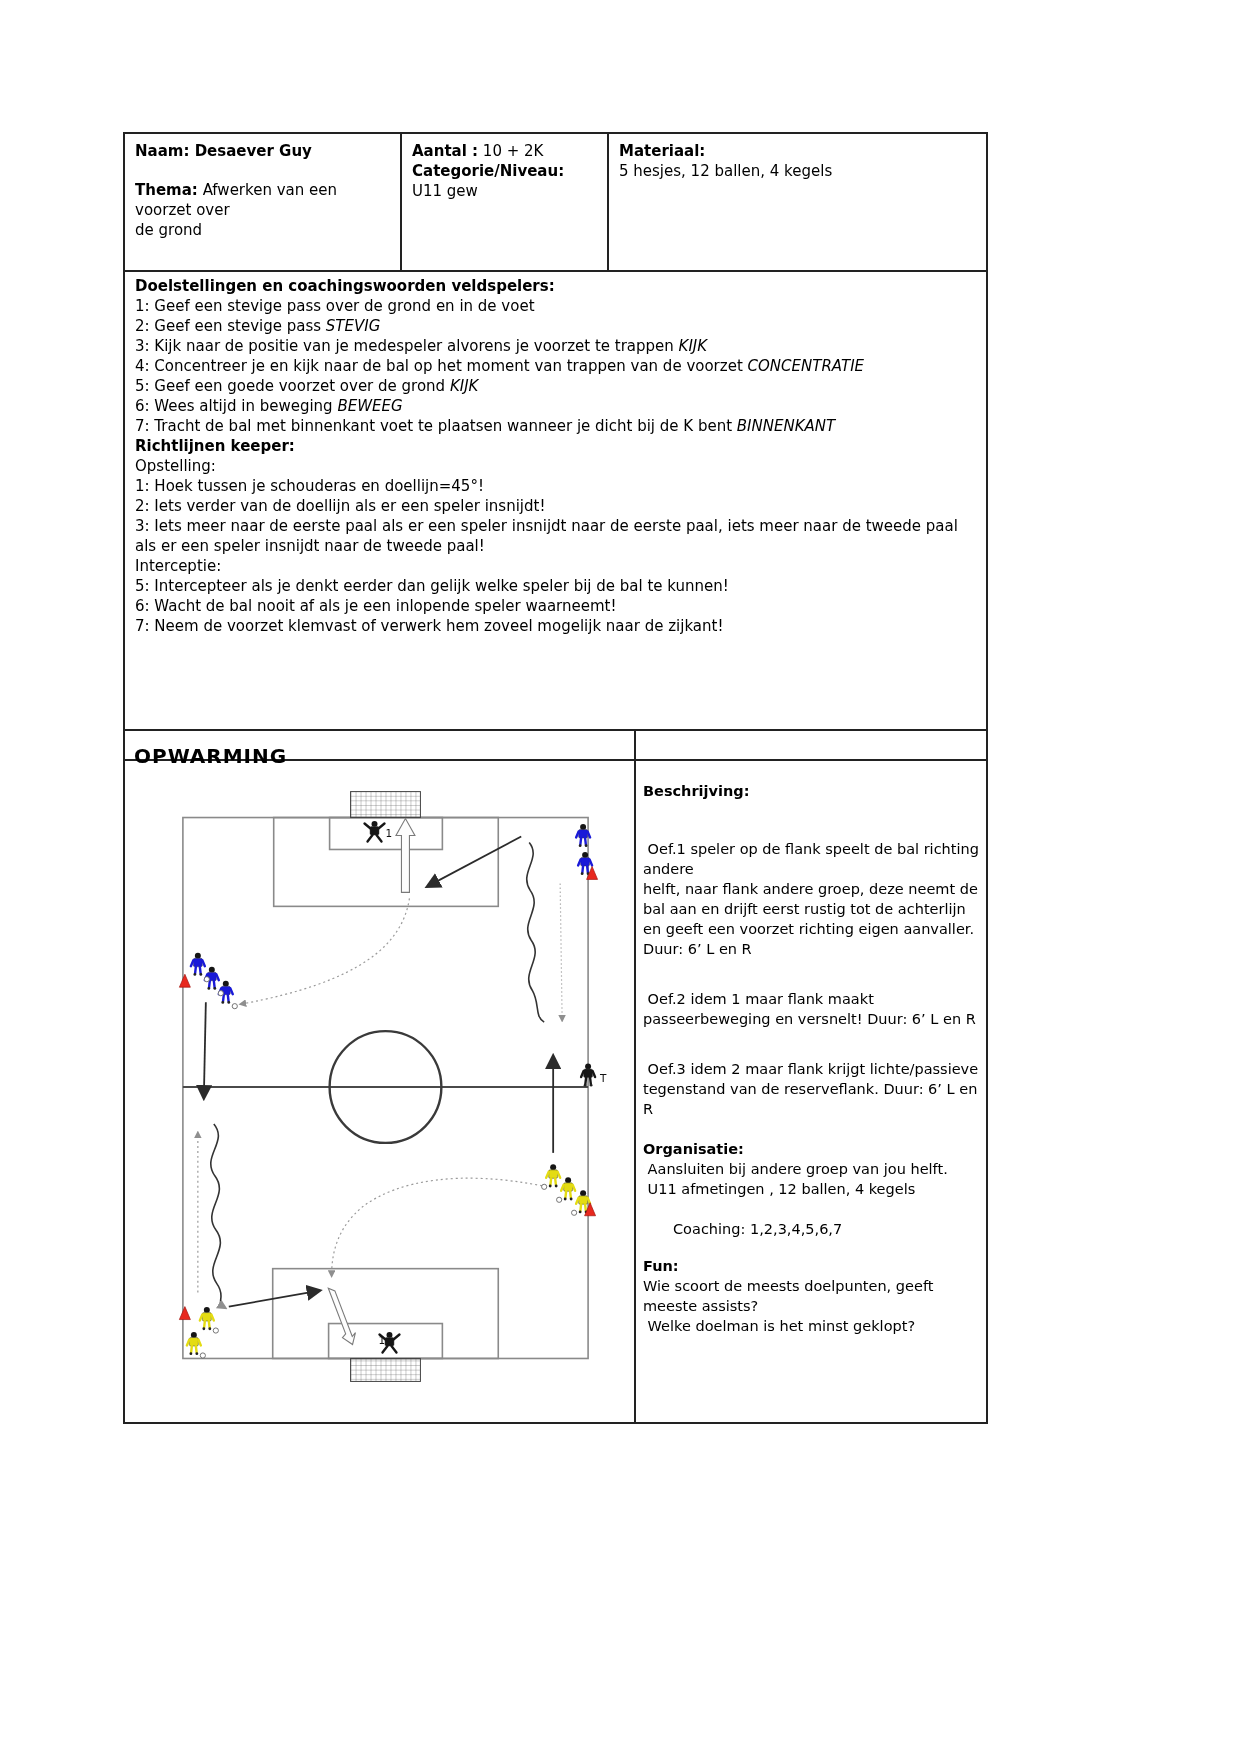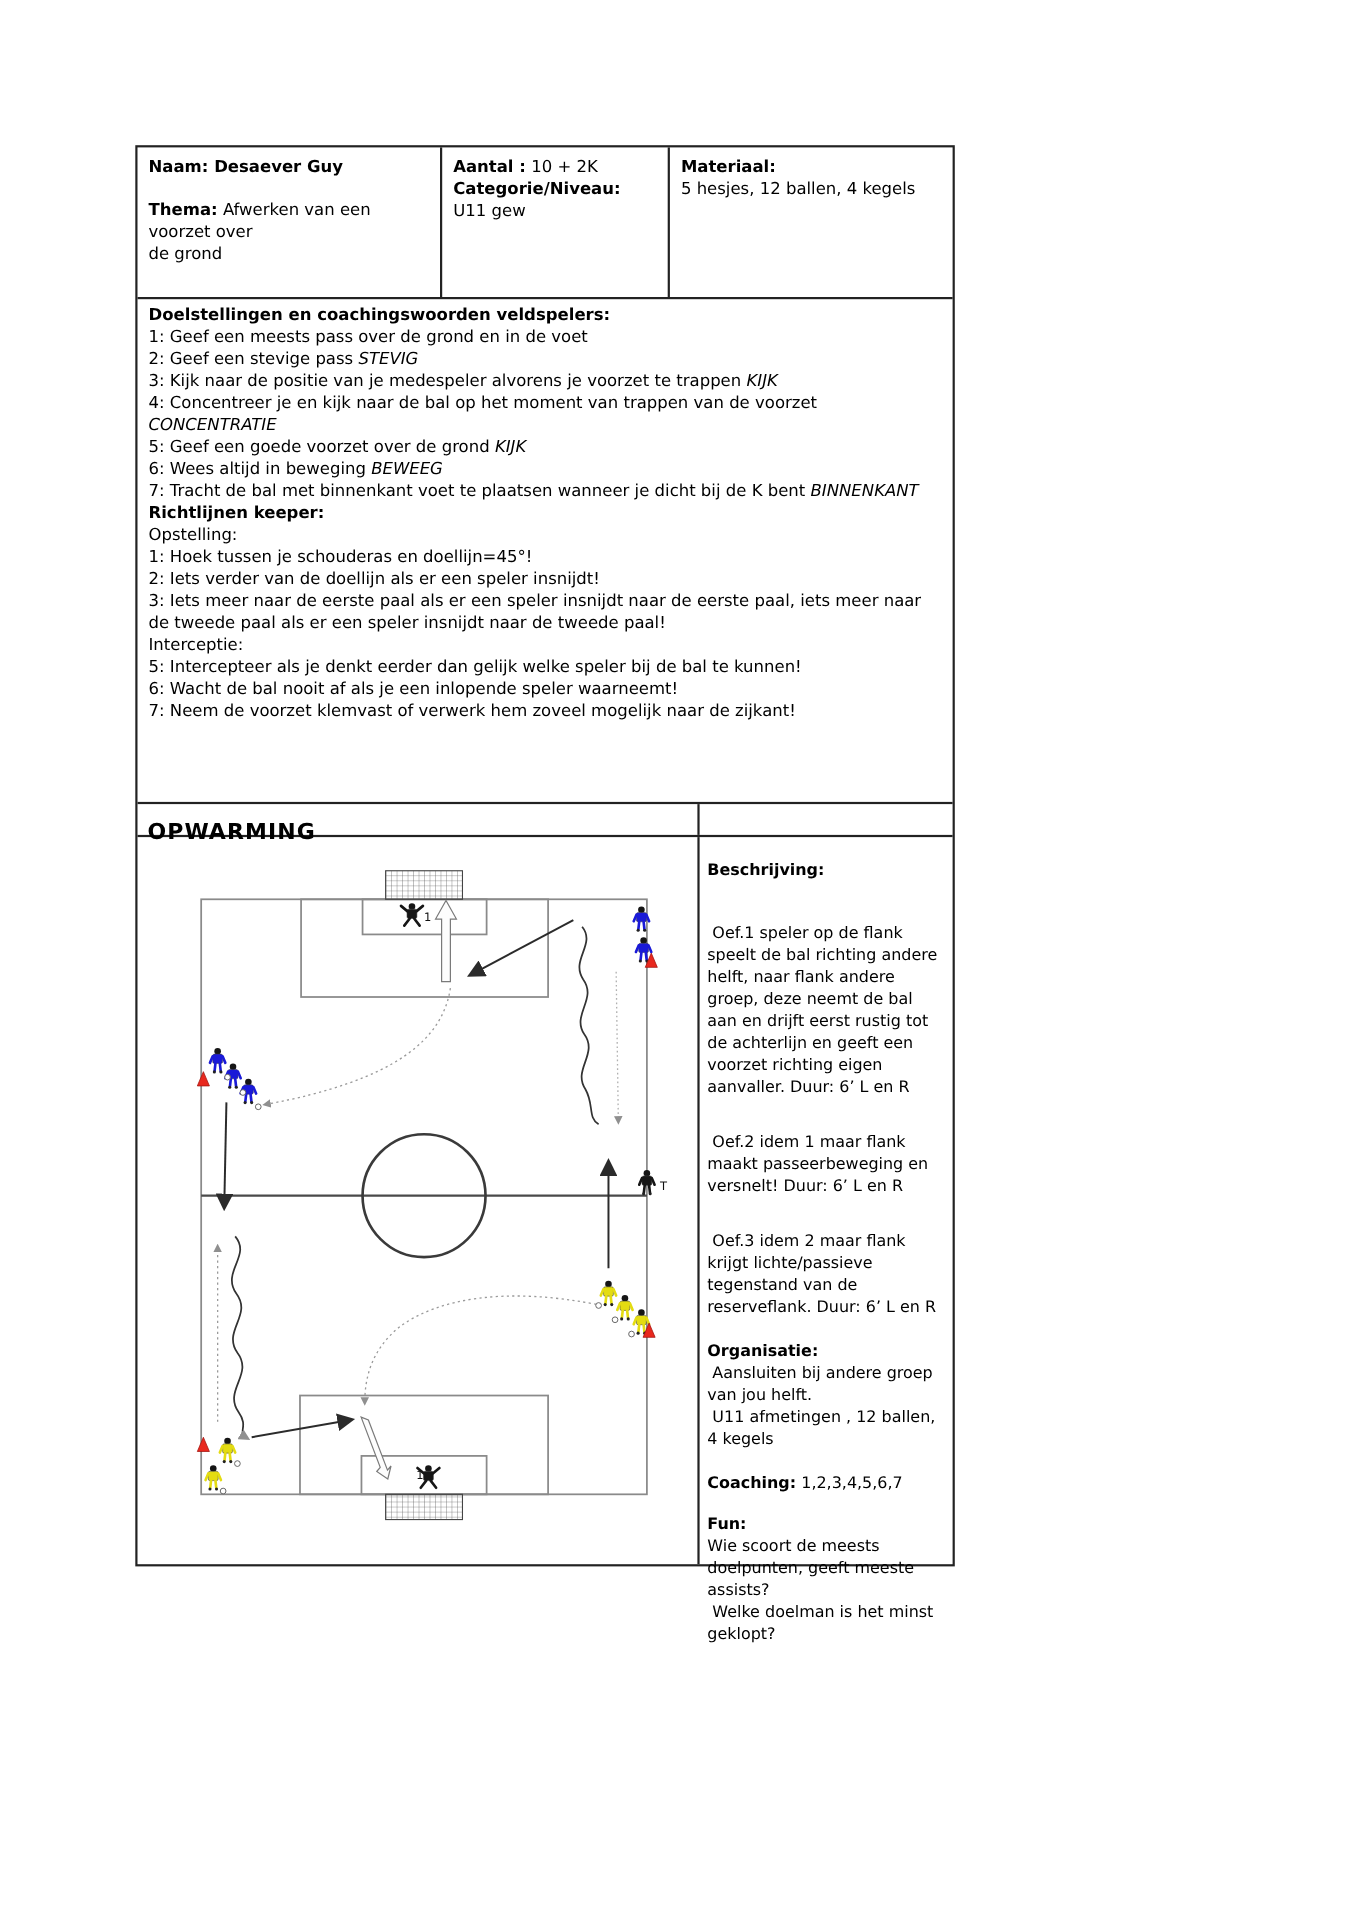--- a/index.html
+++ b/index.html
@@ -1,18 +1,18 @@
 <!DOCTYPE html>
 <html><head>
 <meta charset="utf-8">
 <style>
   html,body{margin:0;padding:0;background:#ffffff;}
   .page{position:relative;width:1241px;height:1754px;background:#fff;overflow:hidden;
         font-family:"DejaVu Sans",sans-serif;color:#000;}
-  .tbl{position:absolute;left:123px;top:132px;width:745px;border:2px solid #222;
+  .tbl{position:absolute;left:123px;top:132px;width:865px;border:2px solid #222;
        box-sizing:border-box;background:#fff;}
   .row{display:flex;box-sizing:border-box;}
   .row1{height:136px;}
   .row2{height:459px;border-top:2px solid #222;display:block;}
   .row3{height:30px;border-top:2px solid #222;}
   .row4{height:663px;border-top:2px solid #222;}
   .cell{box-sizing:border-box;padding:7px 10px;font-size:15px;line-height:20px;}
   .c1{width:277px;border-right:2px solid #222;}
   .c2{width:207px;border-right:2px solid #222;}
   .c3{flex:1;}
@@ -26,21 +26,21 @@
   #richtlijnen-list i{font-style:italic;}
   .opw-left{width:511px;border-right:2px solid #222;box-sizing:border-box;
             padding:12px 0 0 9px;font-weight:bold;font-size:20px;line-height:27px;
             letter-spacing:1px;}
   .opw-right{flex:1;}
   .diag-cell{width:511px;border-right:2px solid #222;box-sizing:border-box;position:relative;}
   .diag-cell svg{position:absolute;left:0;top:0;}
   .besch-cell{flex:1;box-sizing:border-box;padding:20px 6px 0 7px;}
   #beschrijving-list .tline{font-size:14.5px;line-height:20px;white-space:pre-wrap;}
   #beschrijving-list .tline.b{font-weight:bold;}
-  #beschrijving-list b{font-weight:bold;}
+  #beschrijving-list b{font-weight:normal;margin-left:30px;}
 </style>
 </head>
 <body>
 
 <div class="page">
   <div class="tbl">
 
     <div class="row row1">
       <div class="cell c1">
         <div class="b"><span>Naam:</span> <span>Desaever Guy</span></div>
@@ -53,21 +53,21 @@
       </div>
       <div class="cell c3">
         <div class="b">Materiaal:</div>
         <div>5 hesjes, 12 ballen, 4 kegels</div>
       </div>
     </div>
 
     <div class="row2 r-cell">
       <div id="richtlijnen-list">
           <div class="tline b">Doelstellingen en coachingswoorden veldspelers:</div>
-          <div class="tline">1: Geef een meests pass over de grond en in de voet</div>
+          <div class="tline">1: Geef een stevige pass over de grond en in de voet</div>
           <div class="tline">2: Geef een stevige pass <i>STEVIG</i></div>
           <div class="tline">3: Kijk naar de positie van je medespeler alvorens je voorzet te trappen <i>KIJK</i></div>
           <div class="tline">4: Concentreer je en kijk naar de bal op het moment van trappen van de voorzet <i>CONCENTRATIE</i></div>
           <div class="tline">5: Geef een goede voorzet over de grond <i>KIJK</i></div>
           <div class="tline">6: Wees altijd in beweging <i>BEWEEG</i></div>
           <div class="tline">7: Tracht de bal met binnenkant voet te plaatsen wanneer je dicht bij de K bent <i>BINNENKANT</i></div>
           <div class="tline b">Richtlijnen keeper:</div>
           <div class="tline">Opstelling:</div>
           <div class="tline">1: Hoek tussen je schouderas en doellijn=45°!</div>
           <div class="tline">2: Iets verder van de doellijn als er een speler insnijdt!</div>

